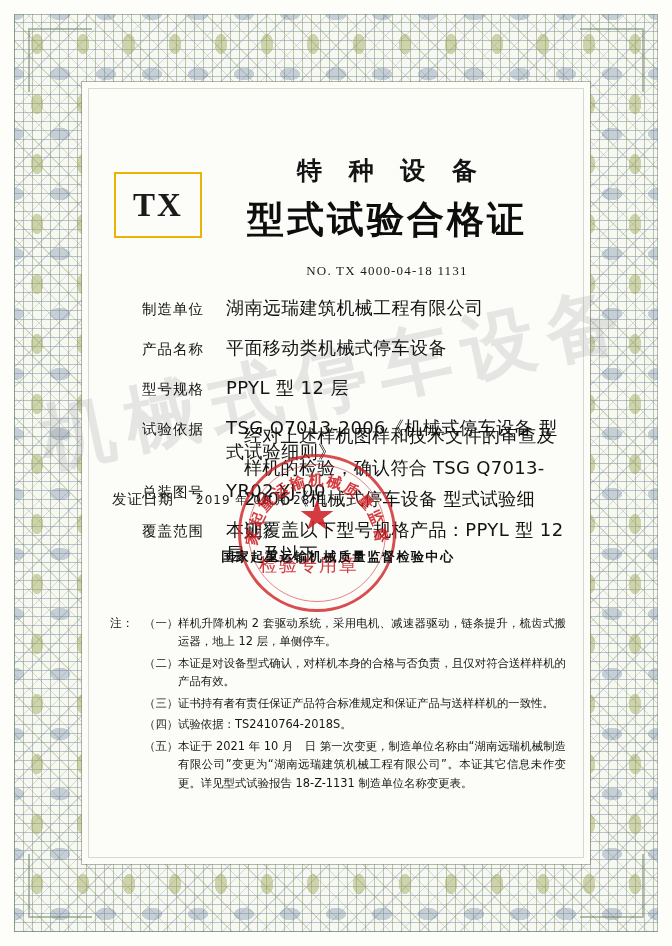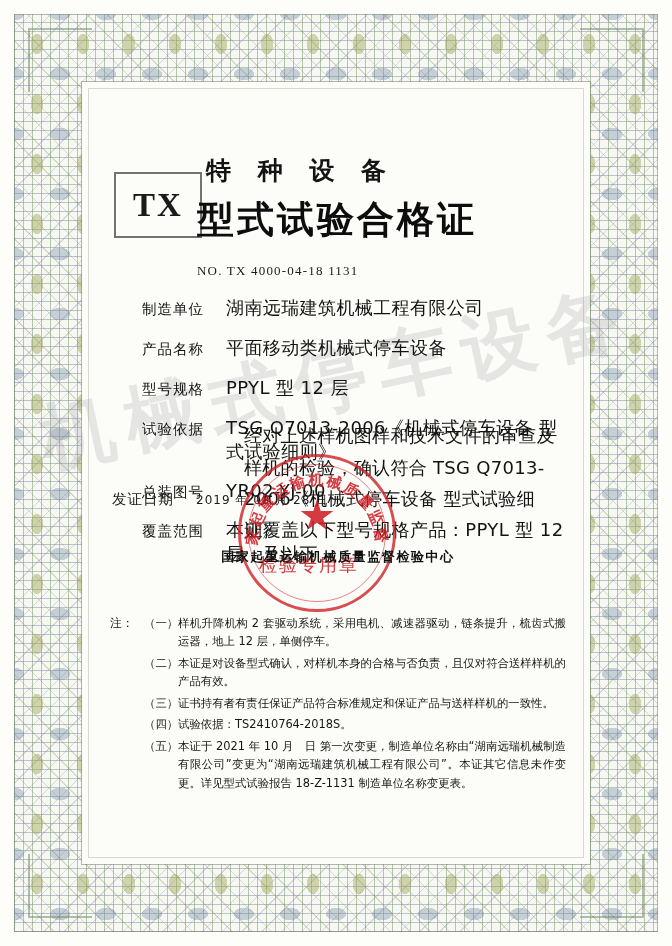--- a/index.html
+++ b/index.html
@@ -103,34 +103,35 @@
   .content {
     position: absolute;
     left: 96px; top: 96px;
     width: 480px; height: 754px;
   }
 
   .tx-box {
     position: absolute;
     left: 18px; top: 76px;
     width: 84px; height: 62px;
-    border: 2px solid #737373;
+    border: 2px solid #eab308;
     display: flex;
     align-items: center;
     justify-content: center;
     font-family: "Liberation Serif", serif;
     font-size: 33px;
     font-weight: 700;
     letter-spacing: 2px;
   }
 
   .title-block {
     position: absolute;
-    left: 101px; top: 58px;
+    left: 110px; top: 58px;
     width: 362px;
+    text-align: center;
   }
   .title-small {
     font-family: "DejaVu Sans", sans-serif;
     font-size: 25px;
     letter-spacing: 9px;
     font-weight: 600;
     color: #141414;
     text-indent: 9px;
   }
   .title-main {

